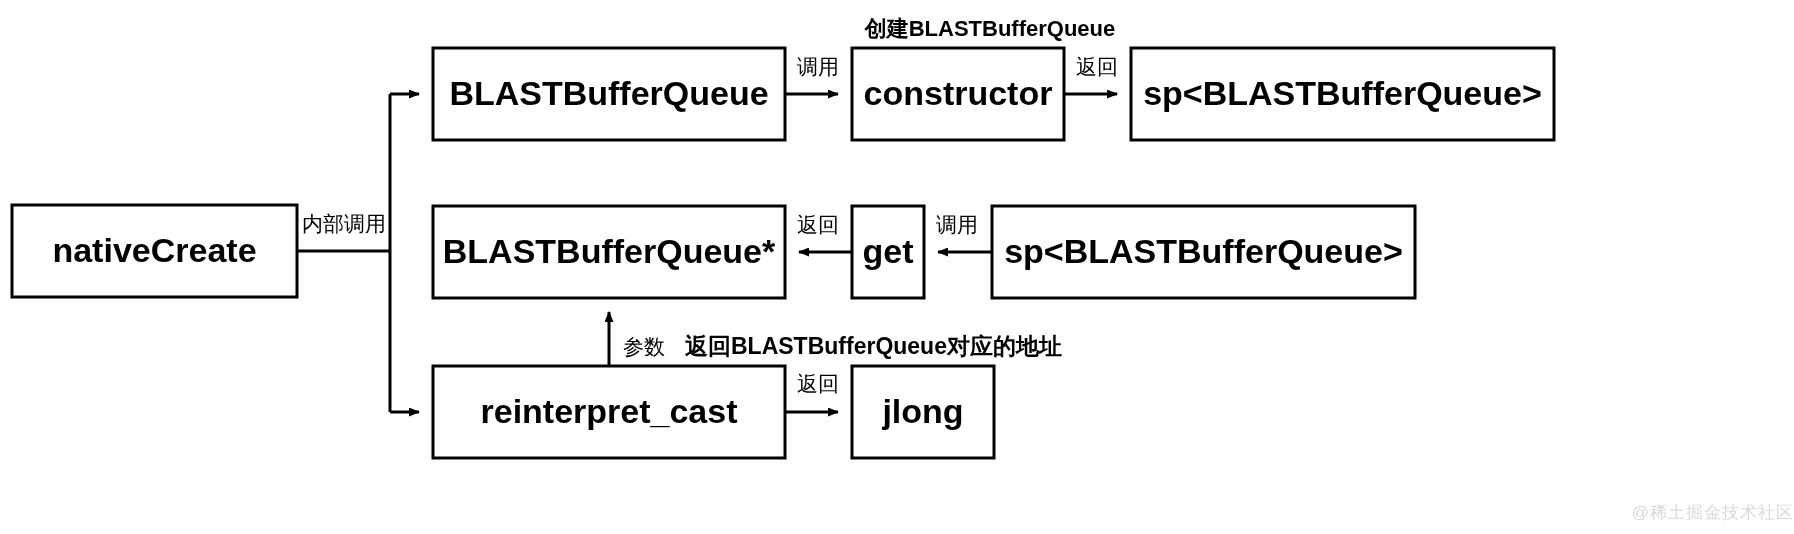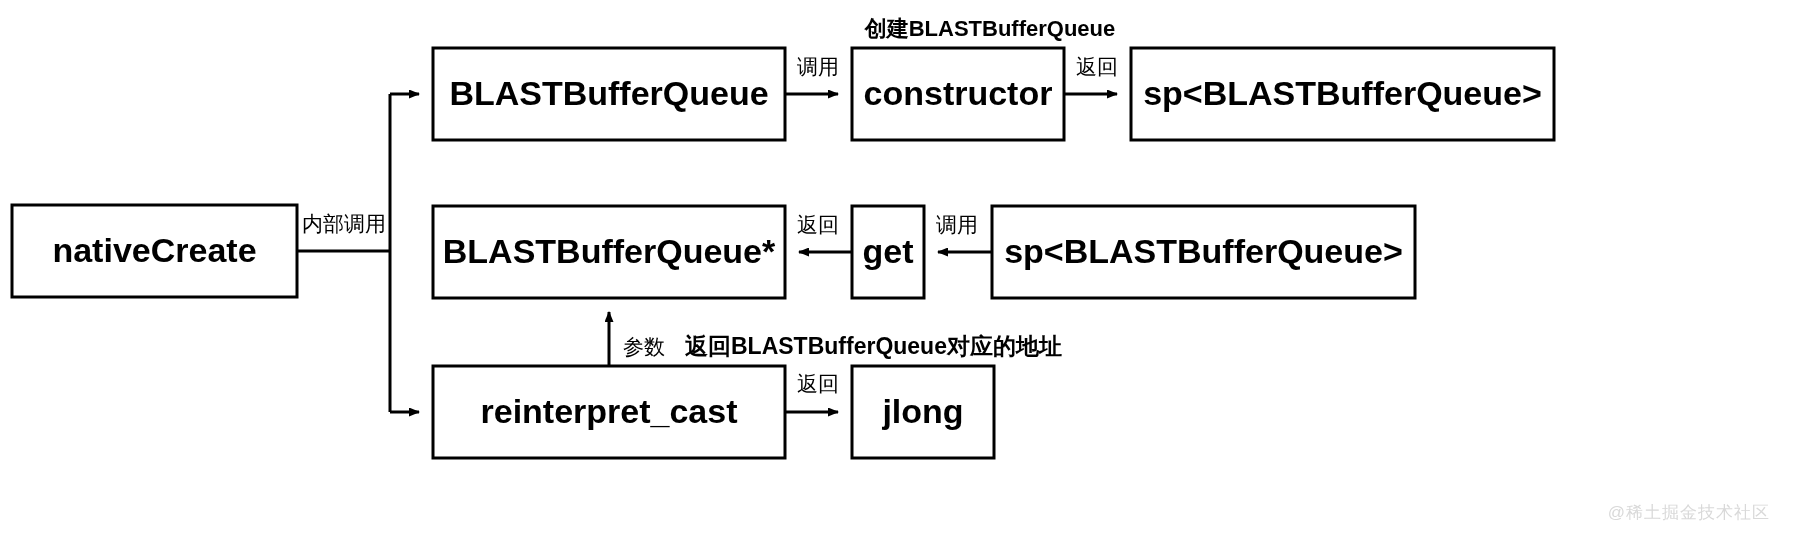--- a/index.html
+++ b/index.html
@@ -62,21 +62,21 @@
   .note-label-bold {
     font-family: "Liberation Sans", "DejaVu Sans", sans-serif;
     font-weight: bold;
     font-size: 23px;
     fill: #000000;
     text-anchor: start;
     dominant-baseline: middle;
   }
   .watermark-text {
     position: absolute;
-    right: 24px;
+    right: 0;
     bottom: 10px;
     font-family: "Liberation Sans", "DejaVu Sans", sans-serif;
     font-size: 17px;
     color: #d9d9d9;
     letter-spacing: 1px;
     user-select: none;
     white-space: nowrap;
   }
 </style>
 </head>

